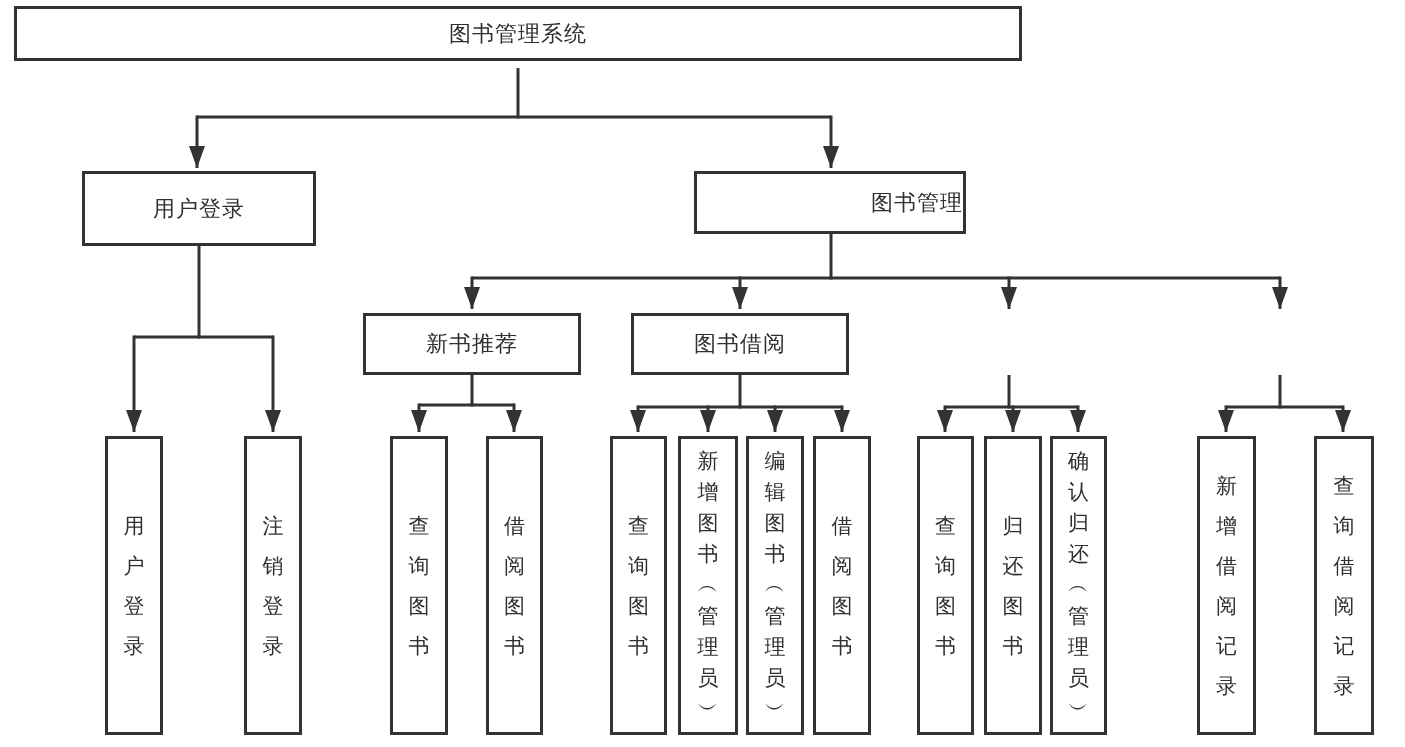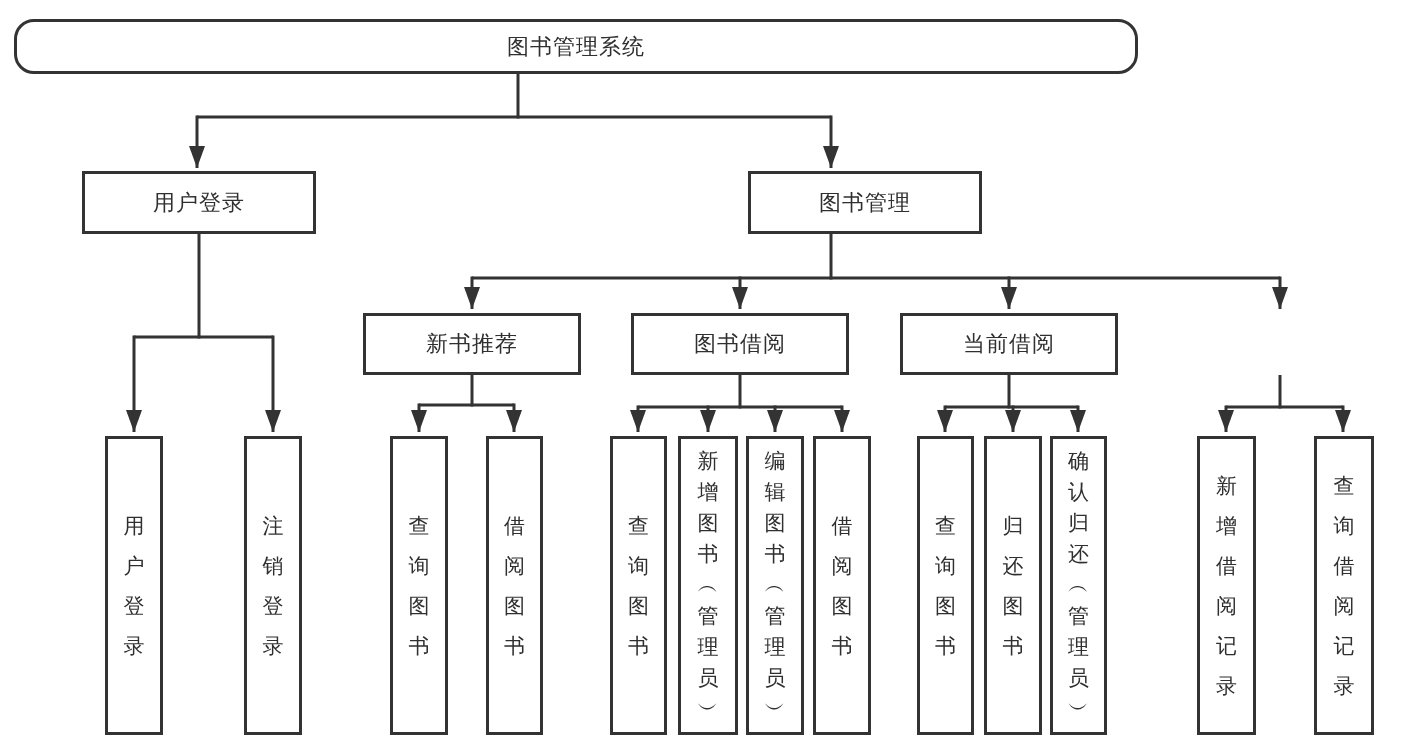--- a/index.html
+++ b/index.html
@@ -96,39 +96,36 @@
     </g>
 
     <g>
       <path d="M1280,375 V408.5"></path>
       <path d="M1226,407 H1343"></path>
       <path d="M1226,405.5 V432" marker-end="url(#arrow)"></path>
       <path d="M1343,405.5 V432" marker-end="url(#arrow)"></path>
     </g>
   </svg>
 
-  <div class="node hbox" style="left:14px;top:19px;width:1124px;height:55px;border-radius:20px;">
+  <div class="node hbox" style="left:14px;top:6px;width:1008px;height:55px;">
     <span>图书管理系统</span>
   </div>
 
-  <div class="node hbox" style="left:82px;top:171px;width:234px;height:63px;">
+  <div class="node hbox" style="left:82px;top:171px;width:234px;height:75px;">
     <span>用户登录</span>
   </div>
-  <div class="node hbox" style="left:748px;top:171px;width:234px;height:63px;">
+  <div class="node hbox" style="left:694px;top:171px;width:272px;height:63px;justify-content:flex-end;">
     <span>图书管理</span>
   </div>
 
   <div class="node hbox" style="left:631px;top:313px;width:218px;height:62px;">
     <span>图书借阅</span>
   </div>
   <div class="node hbox" style="left:363px;top:313px;width:218px;height:62px;">
     <span>新书推荐</span>
-  </div>
-  <div class="node hbox" style="left:900px;top:313px;width:218px;height:62px;">
-    <span>当前借阅</span>
   </div>
 
   <div class="node vbox" style="left:105px;top:436px;width:58px;height:299px;">
       <div style="line-height: 40px; height: 40px;">用</div>
       <div style="line-height: 40px; height: 40px;">户</div>
       <div style="line-height: 40px; height: 40px;">登</div>
       <div style="line-height: 40px; height: 40px;">录</div>
     </div>
   <div class="node vbox" style="left:244px;top:436px;width:58px;height:299px;">
       <div style="line-height: 40px; height: 40px;">注</div>

